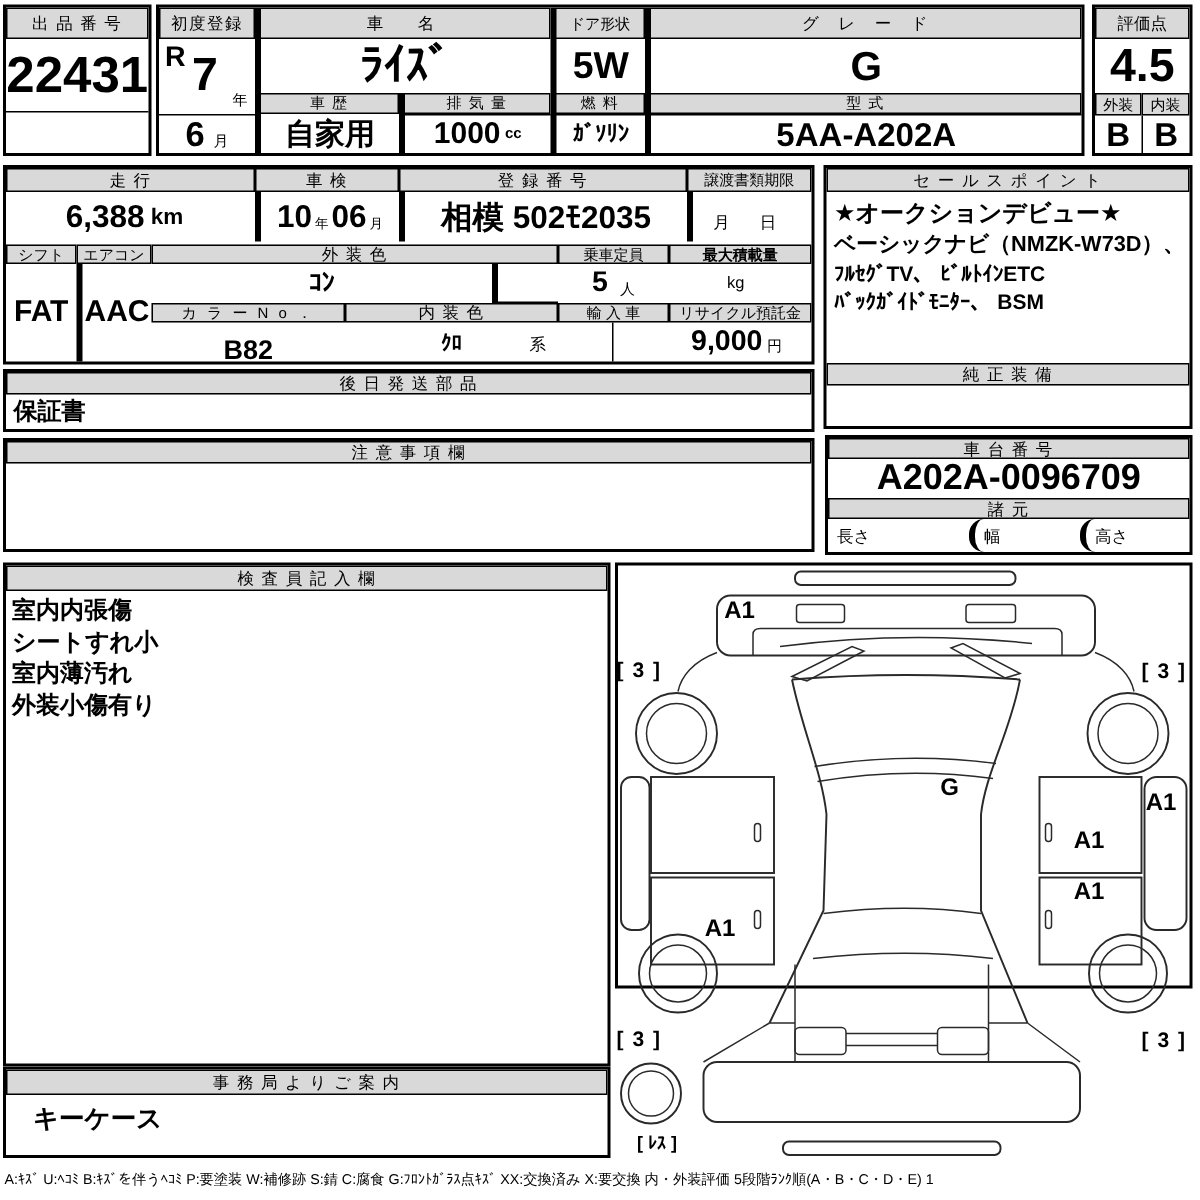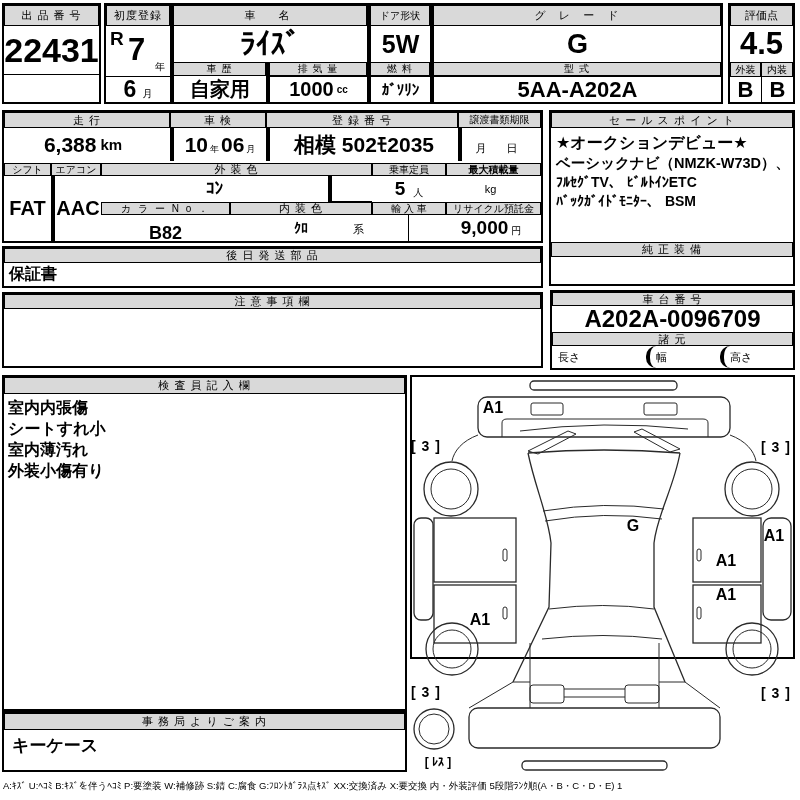--- a/index.html
+++ b/index.html
@@ -170,21 +170,21 @@
   <div style="position:absolute;left:4px;top:20px;">
     <div class="notes-line">室内内張傷</div>
     <div class="notes-line">シートすれ小</div>
     <div class="notes-line">室内薄汚れ</div>
     <div class="notes-line">外装小傷有り</div>
   </div>
 </div>
 
 <div class="box" style="left:2px;top:711px;width:405px;height:61px;">
   <div class="cell hdr" style="left:0;top:0;width:401px;height:17px;">事 務 局 よ り ご 案 内</div>
-  <div class="cell val left" style="left:0;top:17px;width:401px;height:30px;padding-left:8px;font-size:17px;">キーケース</div>
+  <div class="cell val left" style="left:0;top:17px;width:401px;height:30px;padding-left:18px;font-size:17px;">キーケース</div>
 </div>
 
 <div class="box" style="left:410px;top:375px;width:385px;height:284px;">
   <svg width="381" height="395" viewBox="0 0 381 395">
 
     <rect class="ln" x="118" y="4" width="147" height="9" rx="4"></rect>
 
     <rect class="ln" x="66" y="20" width="252" height="40" rx="9"></rect>
     <rect class="lnthin" x="119" y="26" width="32" height="12" rx="2"></rect>
     <rect class="lnthin" x="232" y="26" width="33" height="12" rx="2"></rect>

